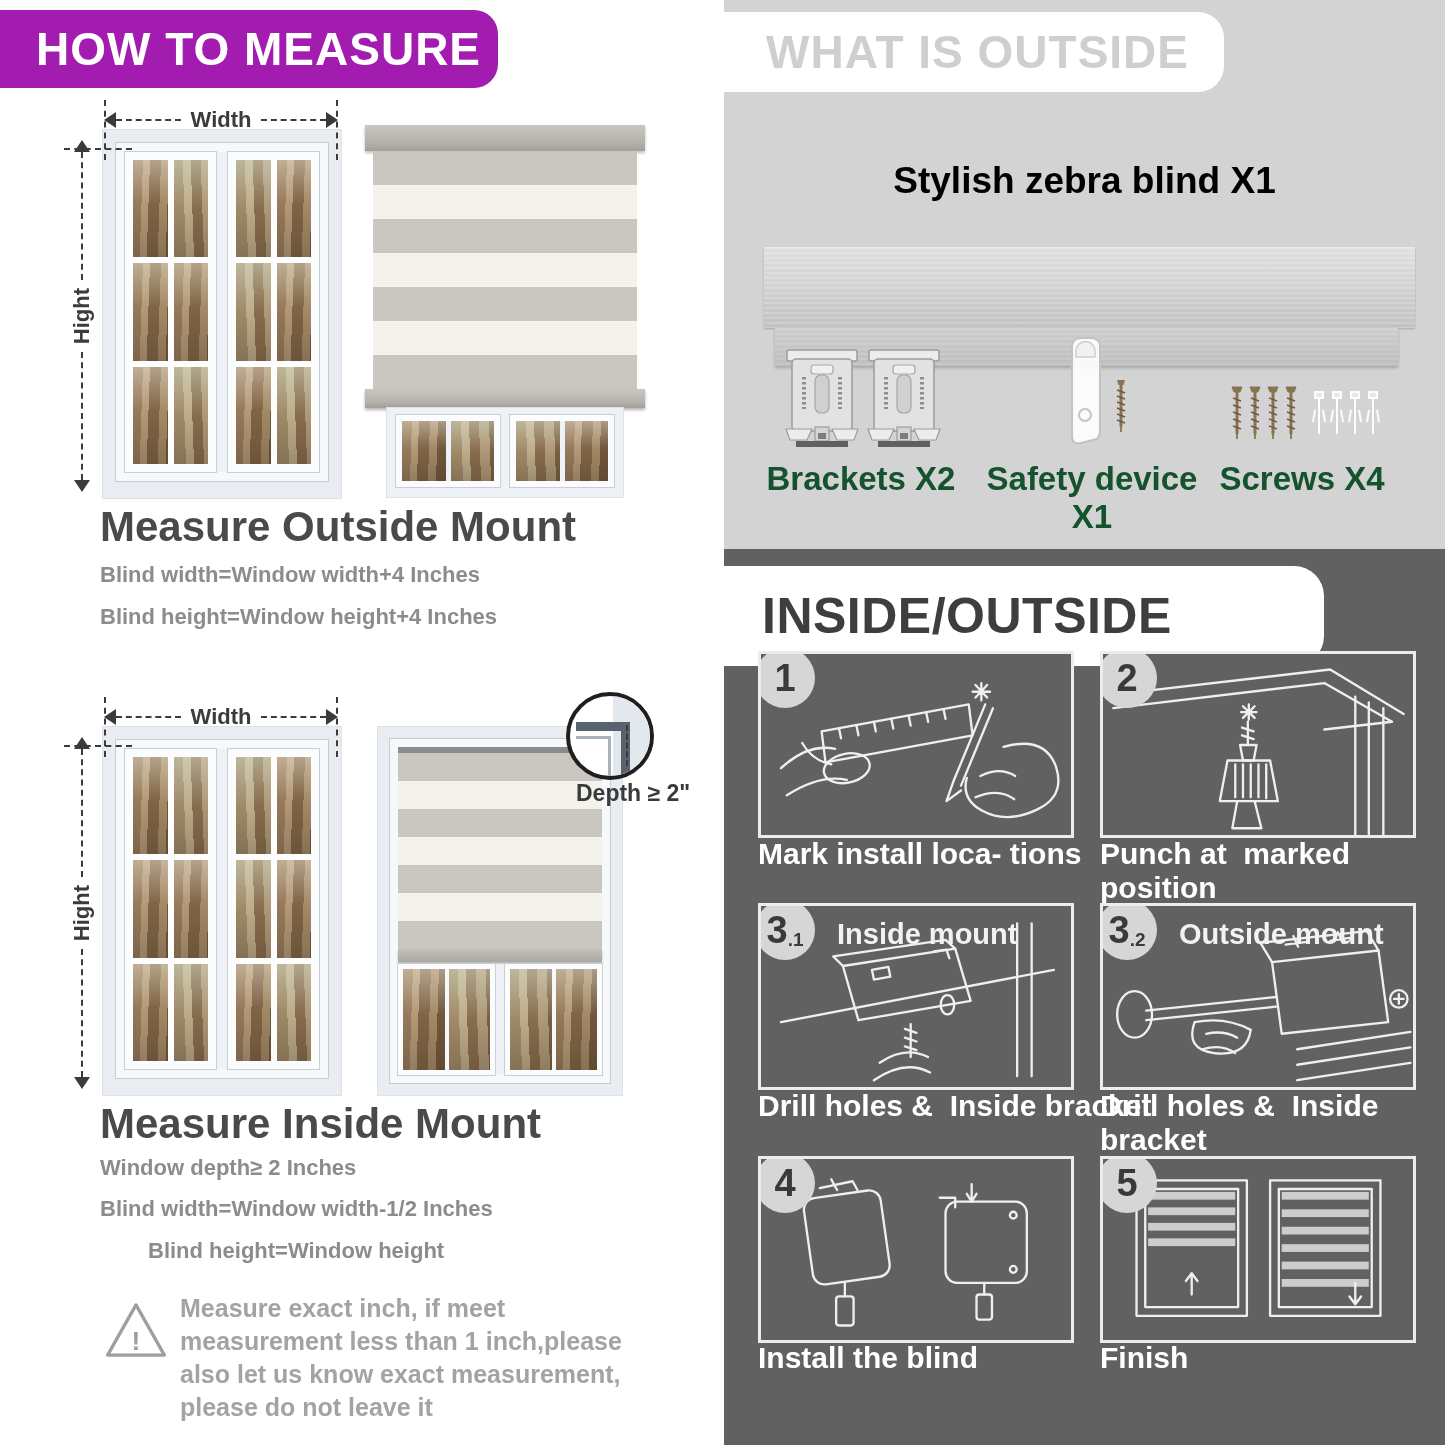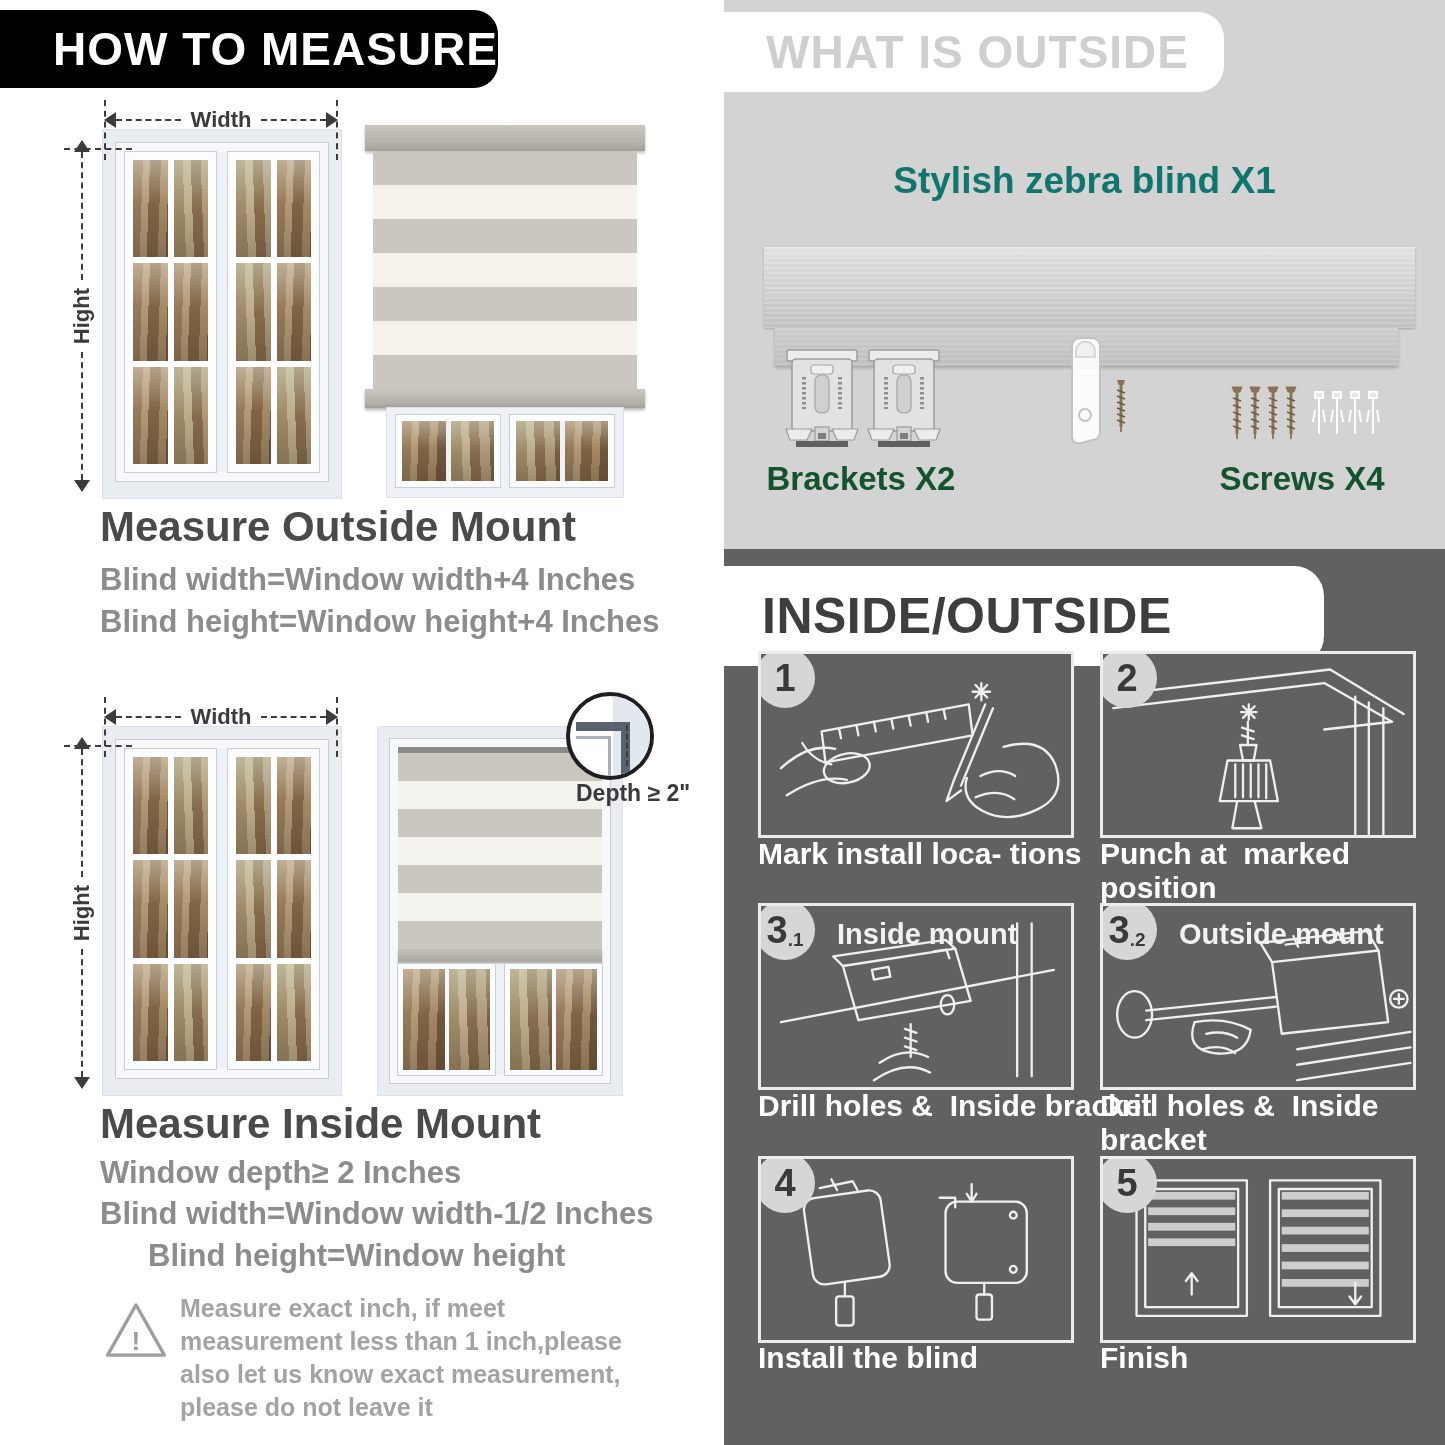--- a/index.html
+++ b/index.html
@@ -4,26 +4,26 @@
 <style>
   html,body{margin:0;padding:0;}
   body{
     width:1445px;height:1445px;position:relative;background:#ffffff;
     font-family:"Liberation Sans", sans-serif;overflow:hidden;
   }
   .abs{position:absolute;}
 
   
   .howto-header{
-    left:0;top:10px;width:462px;height:78px;background:#000000;
+    left:0;top:10px;width:462px;height:78px;background:#a21caf;
     border-radius:0 24px 24px 0;color:#ffffff;font-size:46px;font-weight:bold;
-    line-height:78px;padding-left:36px;letter-spacing:1px;text-align:right;
+    line-height:78px;padding-left:36px;letter-spacing:1px;
   }
   .section-heading{font-size:42px;font-weight:bold;color:#4a4a4a;}
-  .section-line{font-size:31px;font-weight:bold;color:#8c8c8c;}
+  .section-line{font-size:22px;font-weight:bold;color:#8c8c8c;}
 
   
   .dimw{display:flex;align-items:center;height:20px;}
   .dimw .line{flex:1;border-top:2px dashed #3b3b3b;height:0;}
   .dimw .label{margin:0 10px;font-size:22px;font-weight:bold;color:#3b3b3b;white-space:nowrap;}
   .arrow{width:0;height:0;display:inline-block;}
   .arrow.a-left{border:8px solid transparent;border-right:12px solid #3b3b3b;border-left:none;}
   .arrow.a-right{border:8px solid transparent;border-left:12px solid #3b3b3b;border-right:none;}
   .arrow.a-up{border:8px solid transparent;border-bottom:12px solid #3b3b3b;border-top:none;}
   .arrow.a-down{border:8px solid transparent;border-top:12px solid #3b3b3b;border-bottom:none;}
@@ -82,21 +82,21 @@
   .depth-label{font-size:23px;font-weight:bold;color:#3a3a3a;white-space:nowrap;}
 
   .warning-text{font-size:25px;font-weight:bold;color:#a3a3a3;line-height:33px;width:478px;}
 
   
   .included-panel{left:724px;top:0;width:721px;height:549px;background:#d3d3d3;}
   .included-header{position:absolute;left:0;top:12px;width:500px;height:80px;background:#ffffff;
     border-radius:0 26px 26px 0;color:#cfcfcf;font-size:46px;font-weight:bold;line-height:80px;
     padding-left:42px;letter-spacing:1px;box-sizing:border-box;}
   .product-label{position:absolute;left:0;top:160px;width:100%;text-align:center;
-    font-size:37px;font-weight:bold;color:#0f766e;}
+    font-size:37px;font-weight:bold;color:#000000;}
   .bar-main{position:absolute;left:40px;top:247px;width:651px;height:81px;
     background:
       repeating-linear-gradient(180deg,rgba(255,255,255,.18) 0 2px,rgba(0,0,0,0) 2px 5px),
       linear-gradient(180deg,#e0e0e0 0%,#d0d0d0 55%,#c1c1c1 100%);
     box-shadow:inset 0 1px 0 #ececec, 0 1px 2px rgba(0,0,0,.2);}
   .bar-sub{position:absolute;left:51px;top:328px;width:623px;height:38px;
     background:
       repeating-linear-gradient(180deg,rgba(255,255,255,.12) 0 2px,rgba(0,0,0,0) 2px 5px),
       linear-gradient(180deg,#cecece 0%,#bebebe 100%);
     box-shadow:0 2px 3px rgba(0,0,0,.22);}
@@ -335,20 +335,21 @@
       <g stroke="rgba(255,255,255,.95)" stroke-width="2" fill="rgba(255,255,255,.45)">
         <path d="M3 2 h8 v6 h-8 Z M7 8 v36 M3 20 l-2 12 M11 20 l2 12"></path>
         <path d="M21 2 h8 v6 h-8 Z M25 8 v36 M21 20 l-2 12 M29 20 l2 12"></path>
         <path d="M39 2 h8 v6 h-8 Z M43 8 v36 M39 20 l-2 12 M47 20 l2 12"></path>
         <path d="M57 2 h8 v6 h-8 Z M61 8 v36 M57 20 l-2 12 M65 20 l2 12"></path>
       </g>
     </svg>
   </div>
 
   <div class="item-label" style="left:37px;width:200px;">Brackets X2</div>
+  <div class="item-label" style="left:238px;width:260px;">Safety device X1</div>
   <div class="item-label" style="left:478px;width:200px;">Screws X4</div>
 </div>
 
 <div class="abs mount-panel">
   <div class="mount-header">INSIDE/OUTSIDE MOUNT</div>
 
   <div class="step-box" style="left:34px;top:102px;">
     <div class="step-art">
       <svg viewBox="0 0 315 187">
         <g class="lineart">

